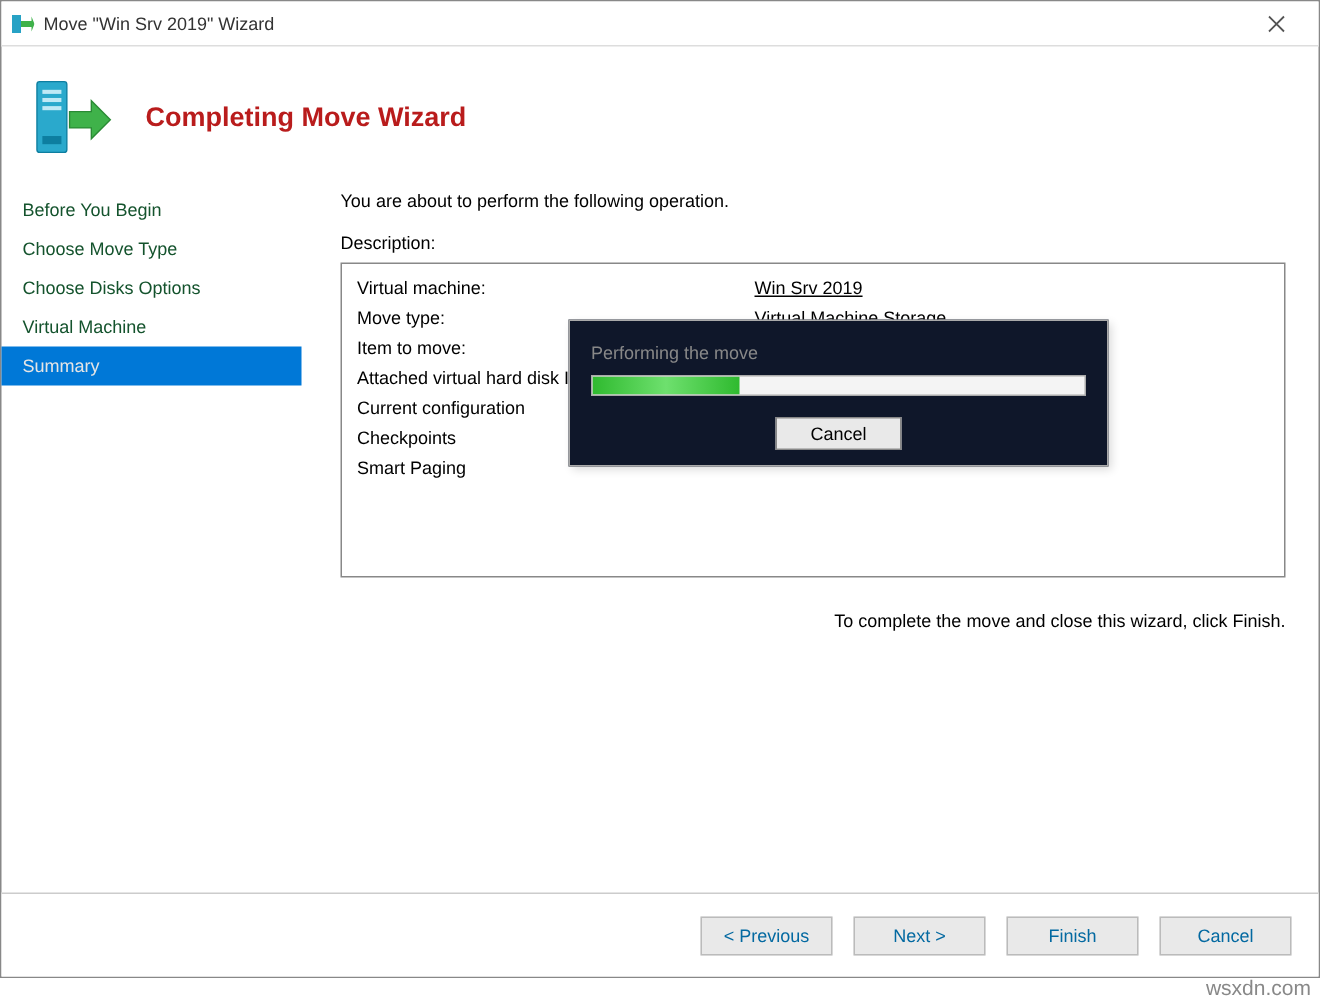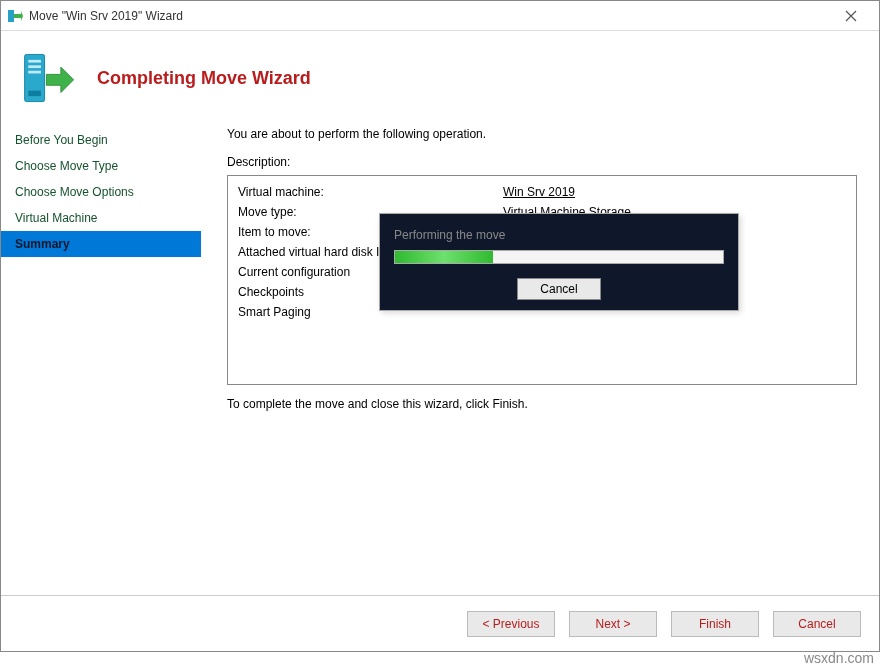--- a/index.html
+++ b/index.html
@@ -70,43 +70,43 @@
     padding-top: 8px;
   }
   .step {
     padding: 4px 14px;
     font-size: 12px;
     color: #14532d;
     line-height: 18px;
   }
   .step.selected {
     background: #0078d7;
-    color: #0f172a;
-    font-weight: bold;
+    color: #e5e5e5;
   }
   .main {
     flex: 1;
     padding: 8px 10px 0 26px;
     position: relative;
   }
   .main .intro { margin-bottom: 14px; }
   .main .desc-label { margin-bottom: 6px; }
   .desc-box {
     border: 1px solid #888;
     padding: 6px 10px 8px 10px;
     height: 210px;
   }
   .desc-row {
     display: flex;
     line-height: 20px;
   }
   .desc-label-col { width: 265px; }
   .desc-val-col { flex: 1; text-decoration: underline; }
   .finish-text {
-    margin-top: 12px;
+    margin-top: 22px;
+    text-align: right;
   }
   
   .progress-dialog {
     position: absolute;
     left: 178px;
     top: 94px;
     width: 360px;
     background: #0f172a;
     border: 1px solid #aaa;
     box-shadow: 2px 2px 6px rgba(0,0,0,.15);
@@ -147,21 +147,21 @@
     gap: 14px;
     padding: 0 18px;
     background: #fff;
   }
   .footer button {
     min-width: 88px;
     padding: 5px 10px;
     border: 1px solid #bbb;
     background: #e9e9e9;
     font-size: 12px;
-    color: #b91c1c;
+    color: #0369a1;
   }
   .watermark {
     position: fixed;
     right: 6px;
     bottom: 0px;
     font-size: 14px;
     color: #888;
   }
 </style>
 </head>
@@ -196,21 +196,21 @@
         <path d="M28 28 L44 28 L44 20 L58 34 L44 48 L44 40 L28 40 Z" fill="#3fb24a" stroke="#2a8a34" stroke-width="1"></path>
       </svg>
     </span>
     <h1>Completing Move Wizard</h1>
   </div>
 
   <div class="body">
     <div class="sidebar">
       <div class="step">Before You Begin</div>
       <div class="step">Choose Move Type</div>
-      <div class="step">Choose Move Options</div>
+      <div class="step">Choose Disks Options</div>
       <div class="step">Virtual Machine</div>
       <div class="step selected">Summary</div>
     </div>
 
     <div class="main">
       <div class="intro">You are about to perform the following operation.</div>
       <div class="desc-label">Description:</div>
 
       <div class="desc-box">
         <div class="desc-row">

